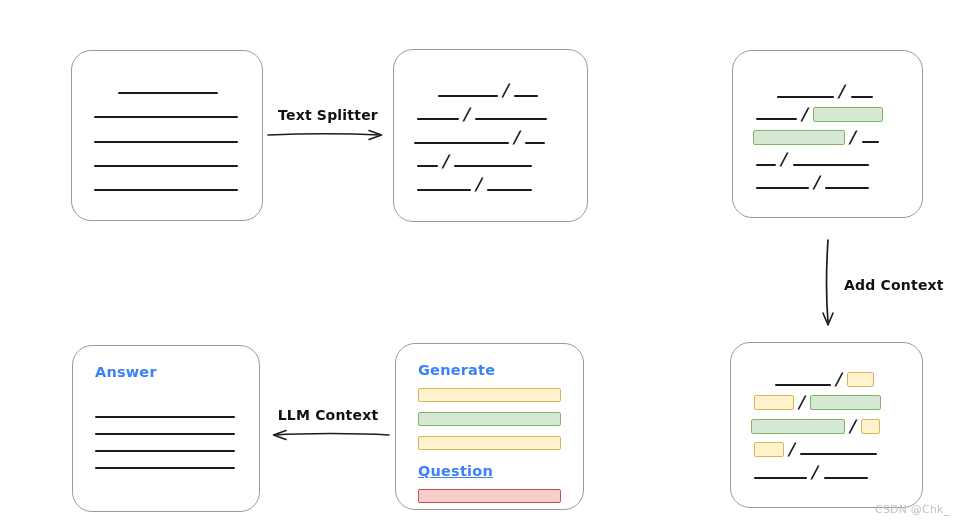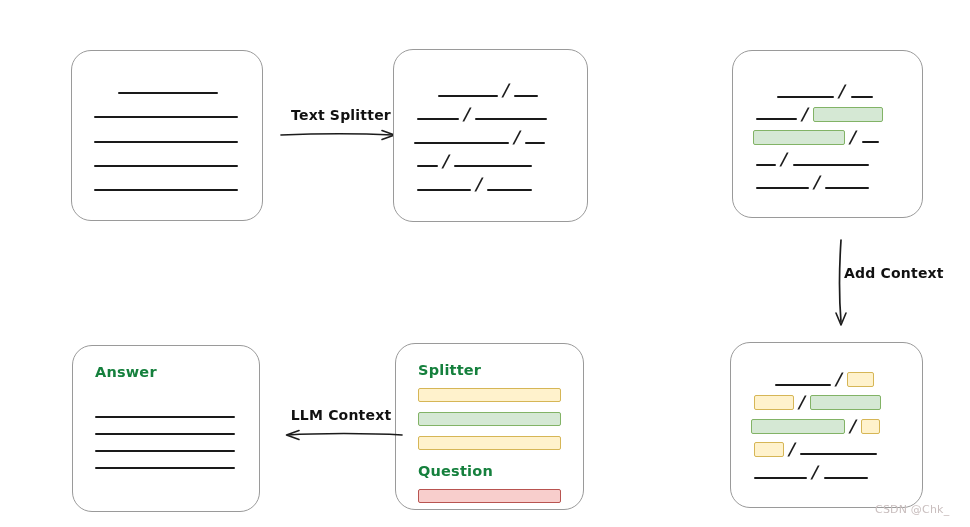--- a/index.html
+++ b/index.html
@@ -23,34 +23,34 @@
   .chunk-row{display:flex;align-items:center;}
   .seg.line{height:2px;background:var(--line-color,#1a1a1a);border-radius:1px;transform:translateY(5px);}
   .seg.bar{height:15px;border-radius:2px;box-sizing:border-box;}
   .slash{
     font-size:17px;font-weight:600;line-height:1;color:var(--line-color,#1a1a1a);
     margin:0 5px;transform:skewX(-12deg);flex:0 0 auto;
   }
   .green {background:var(--green-fill,#d5e8d4);border:1.4px solid var(--green-border,#82b366);}
   .yellow{background:var(--yellow-fill,#fff2cc);border:1.4px solid var(--yellow-border,#d6b656);}
   .red   {background:var(--red-fill,#f8cecc);border:1.4px solid var(--red-border,#b85450);}
-  .box-title{font-size:14.5px;font-weight:600;color:#15803d;letter-spacing:.2px;}
+  .box-title{font-size:14.5px;font-weight:600;color:#3b82f6;letter-spacing:.2px;}
   .bar-stack{margin-bottom:13px;}
   .pbar{height:14px;border-radius:2px;margin-top:10px;box-sizing:border-box;}
-  .box-title.q{margin-top:12px;}
+  .box-title.q{margin-top:12px;text-decoration:underline;}
   
-  .arrow{position:absolute;display:flex;flex-direction:column;align-items:center;color:var(--arrow-color,#1c1c1c);padding-left:13px;}
+  .arrow{position:absolute;display:flex;flex-direction:column;align-items:center;color:var(--arrow-color,#1c1c1c);}
   .arrow-label{font-size:14px;font-weight:600;color:#111;letter-spacing:.2px;white-space:nowrap;text-align:center;}
   .arrow svg{display:block;margin-top:3px;}
   #arrow-text-splitter  {left:264px;top:107px;width:128px;}
   #arrow-vector-search  {left:597px;top:105px;width:133px;}
   #arrow-generate-prompt{left:589px;top:399px;width:140px;}
   #arrow-llm-response   {left:263px;top:407px;width:130px;}
   #arrow-add-context{left:808px;top:233px;width:156px;height:100px;display:block;}
-  #arrow-add-context .arrow-label{position:absolute;left:36px;top:32px;text-align:center;}
+  #arrow-add-context .arrow-label{position:absolute;left:36px;top:44px;text-align:center;}
   
   .watermark{
     position:absolute;left:875px;top:503px;font-size:11px;
     color:var(--watermark-color,#c9bebe);letter-spacing:.2px;white-space:nowrap;
   }
 </style>
 </head>
 <body>
 
 <div class="canvas">
@@ -177,21 +177,21 @@
         <div class="chunk-row" style="padding-left: 2%;">
           <span class="seg line" style="width: 36%;"></span>
           <span class="slash">/</span>
           <span class="seg line" style="width: 30%;"></span>
         </div>
       </div>
   </div>
 
 
   <div class="box" id="box-prompt">
-    <div class="box-title">Splitter</div>
+    <div class="box-title">Generate</div>
     <div class="bar-stack">
         <div class="pbar yellow" style="width: 100%;"></div>
         <div class="pbar green" style="width: 100%;"></div>
         <div class="pbar yellow" style="width: 100%;"></div>
       </div>
     <div class="box-title q">Question</div>
     <div class="bar-stack">
         <div class="pbar red" style="width: 100%;"></div>
       </div>
   </div>

